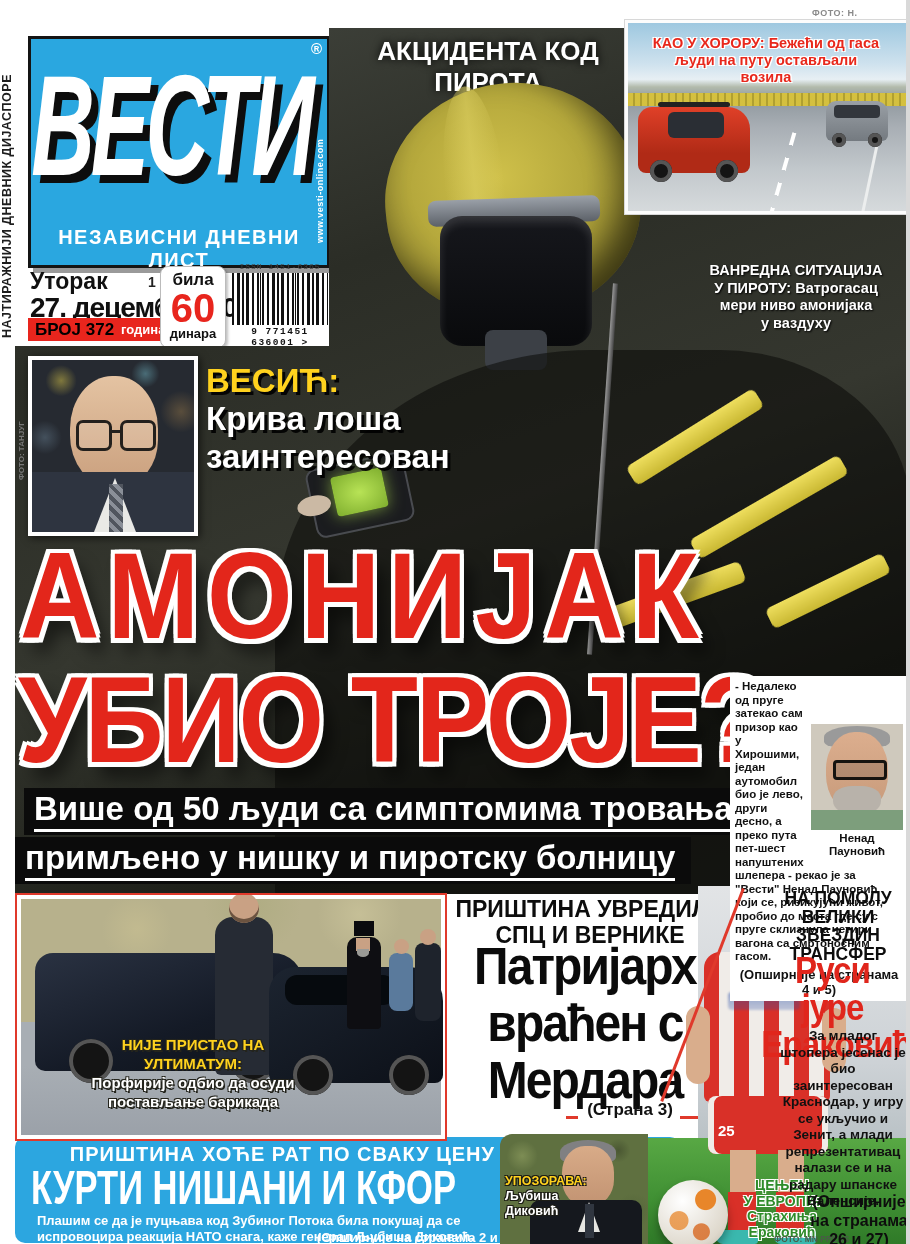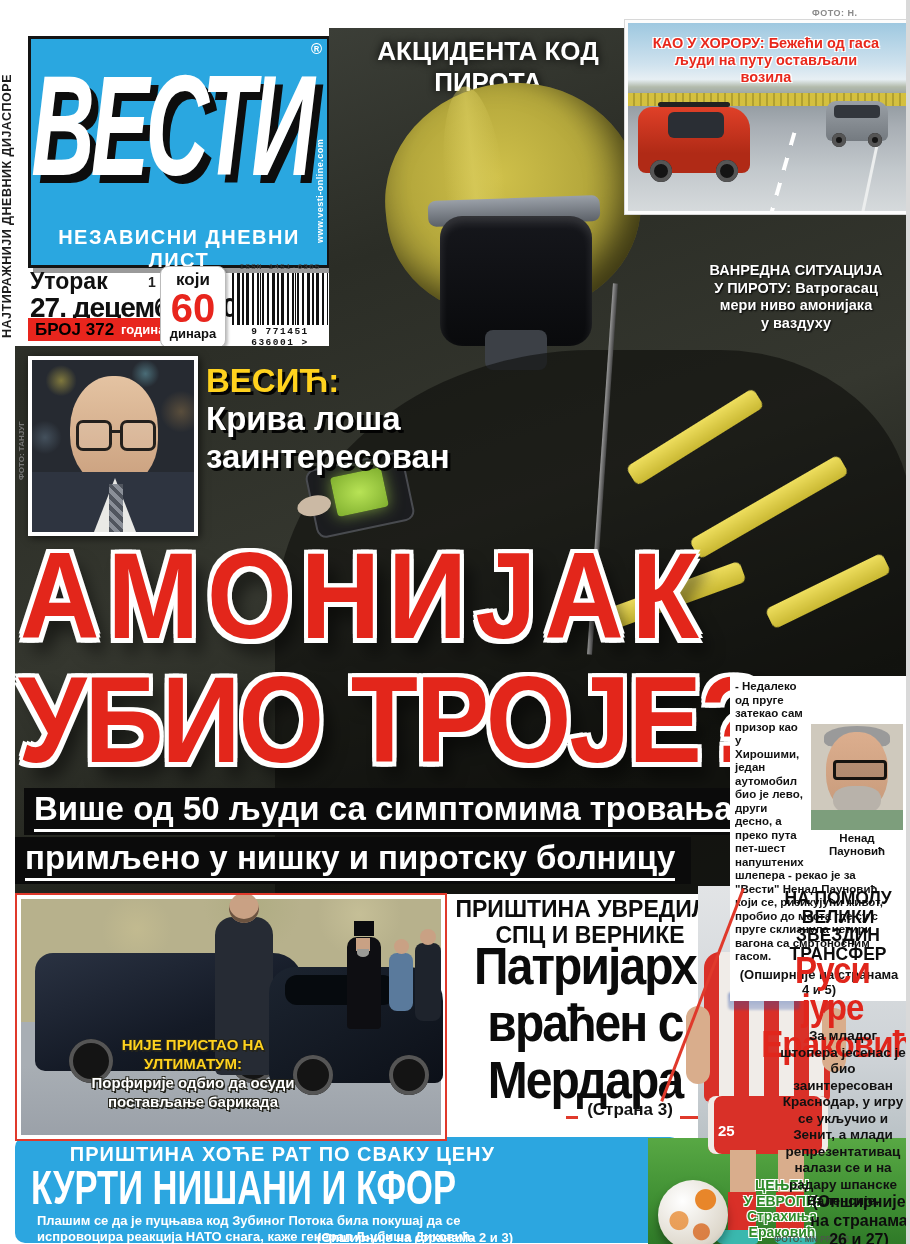--- a/index.html
+++ b/index.html
@@ -228,21 +228,21 @@
     <div class="abs tagline">НЕЗАВИСНИ ДНЕВНИ ЛИСТ</div>
   </div>
   <div class="abs day">Уторак</div>
   <div class="abs bam">1 BAM</div>
   <div class="abs date">27. децембар 2022.</div>
   <div class="abs issue">
     <span class="no">БРОЈ 372</span>
     <span class="yr">година I</span>
   </div>
   <div class="abs price">
-    <div class="pl">који</div>
+    <div class="pl">била</div>
     <div class="pv">60</div>
     <div class="pc">динара</div>
   </div>
   <div class="abs bc">
     <div class="issn">ISSN 1451-6365</div>
     <div class="bars"></div>
     <div class="digits">9 771451 636001 &gt;</div>
   </div>
 
   <div class="abs photo-main">
@@ -421,14 +421,26 @@
 
   <div class="abs blue">
     <div class="bk">ПРИШТИНА ХОЋЕ РАТ ПО СВАКУ ЦЕНУ</div>
     <div class="bh">КУРТИ НИШАНИ И КФОР</div>
     <div class="bb">
       <span>Плашим се да је пуцњава код Зубиног Потока била покушај да се испровоцира реакција НАТО снага, каже генерал Љубиша Диковић.</span>
       <span class="knote">(Опширније на странама 2 и 3)</span>
     </div>
   </div>
 
+  <div class="abs dik">
+    <div class="hair"></div>
+    <div class="head"></div>
+    <div class="suit"></div>
+    <div class="shirt"></div>
+    <div class="tie"></div>
+    <div class="dik-cap">
+      <div class="y">УПОЗОРАВА:</div>
+      <div class="w">Љубиша</div>
+      <div class="w">Диковић</div>
+    </div>
+  </div>
 
 </div>
 
 </body></html>

